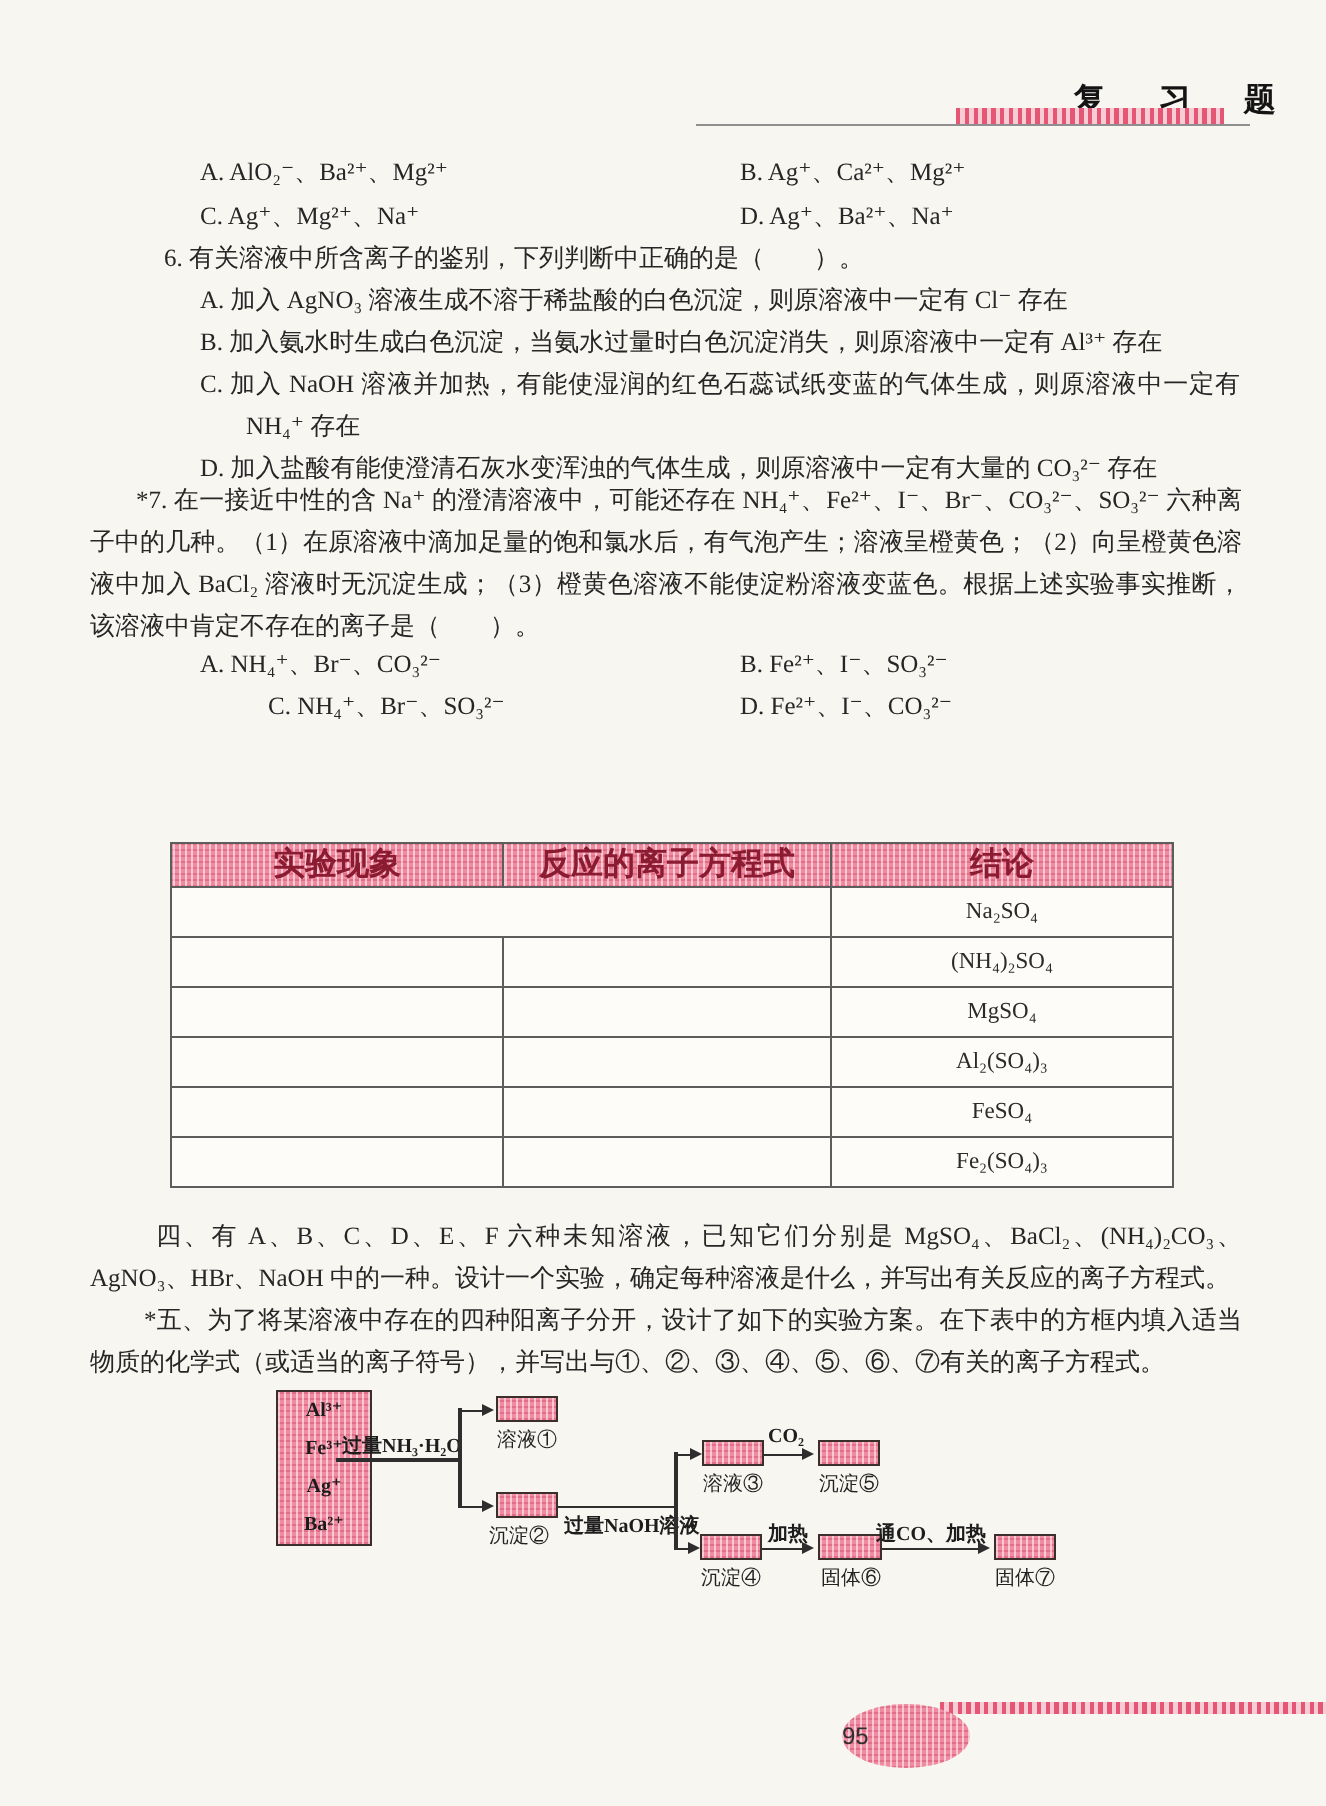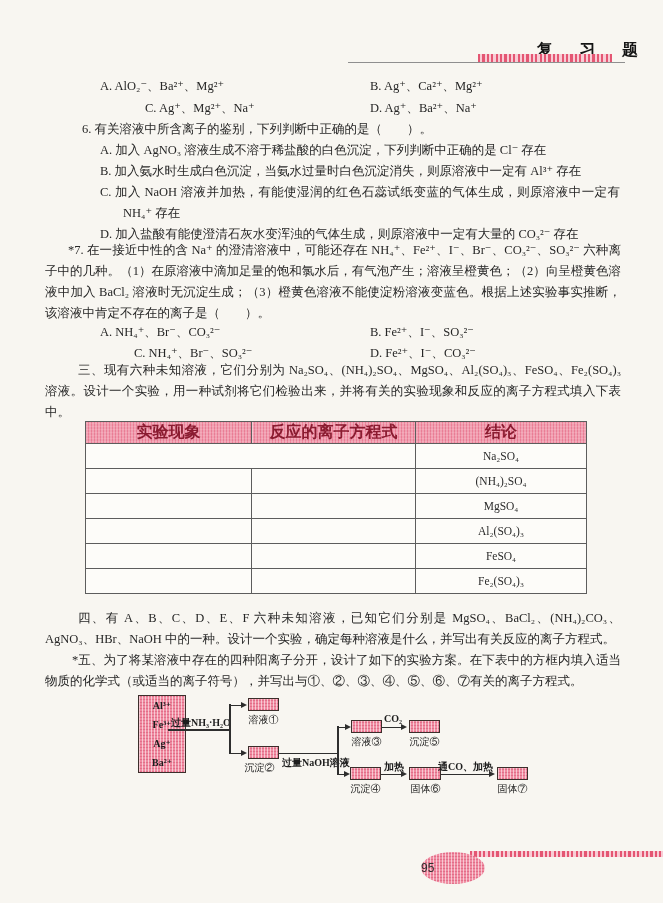--- a/index.html
+++ b/index.html
@@ -36,36 +36,35 @@
 <body>
 
 <div class="page">
 
   <div class="abs title" style="left:537px;top:40px;">复 习 题</div>
   <div class="abs rule" style="left:348px;top:62px;width:277px;"></div>
   <div class="abs stripes" style="left:478px;top:54px;width:134px;height:8px;"></div>
 
   <div class="abs txt" style="left:100px;top:76px;">A. AlO₂⁻、Ba²⁺、Mg²⁺</div>
   <div class="abs txt" style="left:370px;top:76px;">B. Ag⁺、Ca²⁺、Mg²⁺</div>
-  <div class="abs txt" style="left:100px;top:98px;margin-left:45px;">C. Ag⁺、Mg²⁺、Na⁺</div>
+  <div class="abs txt" style="left:100px;top:98px;">C. Ag⁺、Mg²⁺、Na⁺</div>
   <div class="abs txt" style="left:370px;top:98px;">D. Ag⁺、Ba²⁺、Na⁺</div>
 
   <div class="abs txt" style="left:82px;top:119px;">6. 有关溶液中所含离子的鉴别，下列判断中正确的是（　　）。</div>
-  <div class="abs txt" style="left:100px;top:140px;">A. 加入 AgNO₃ 溶液生成不溶于稀盐酸的白色沉淀，下列判断中正确的是 Cl⁻ 存在</div>
+  <div class="abs txt" style="left:100px;top:140px;">A. 加入 AgNO₃ 溶液生成不溶于稀盐酸的白色沉淀，则原溶液中一定有 Cl⁻ 存在</div>
   <div class="abs txt" style="left:100px;top:161px;">B. 加入氨水时生成白色沉淀，当氨水过量时白色沉淀消失，则原溶液中一定有 Al³⁺ 存在</div>
   <div class="abs para" style="left:123px;top:182px;width:497px;text-indent:-23px;">C. 加入 NaOH 溶液并加热，有能使湿润的红色石蕊试纸变蓝的气体生成，则原溶液中一定有 NH₄⁺ 存在</div>
   <div class="abs txt" style="left:100px;top:224px;">D. 加入盐酸有能使澄清石灰水变浑浊的气体生成，则原溶液中一定有大量的 CO₃²⁻ 存在</div>
 
   <div class="abs para" style="left:45px;top:240px;width:576px;text-indent:23px;">*7. 在一接近中性的含 Na⁺ 的澄清溶液中，可能还存在 NH₄⁺、Fe²⁺、I⁻、Br⁻、CO₃²⁻、SO₃²⁻ 六种离子中的几种。（1）在原溶液中滴加足量的饱和氯水后，有气泡产生；溶液呈橙黄色；（2）向呈橙黄色溶液中加入 BaCl₂ 溶液时无沉淀生成；（3）橙黄色溶液不能使淀粉溶液变蓝色。根据上述实验事实推断，该溶液中肯定不存在的离子是（　　）。</div>
   <div class="abs txt" style="left:100px;top:322px;">A. NH₄⁺、Br⁻、CO₃²⁻</div>
   <div class="abs txt" style="left:370px;top:322px;">B. Fe²⁺、I⁻、SO₃²⁻</div>
   <div class="abs txt" style="left:100px;top:343px;margin-left:34px;">C. NH₄⁺、Br⁻、SO₃²⁻</div>
   <div class="abs txt" style="left:370px;top:343px;">D. Fe²⁺、I⁻、CO₃²⁻</div>
 
-  <div class="abs para" style="left:45px;top:360px;width:576px;text-indent:33px;">三、现有六种未知溶液，它们分别为 Na₂SO₄、(NH₄)₂SO₄、MgSO₄、Al₂(SO₄)₃、FeSO₄、Fe₂(SO₄)₃ 溶液。设计一个实验，用一种试剂将它们检验出来，并将有关的实验现象和反应的离子方程式填入下表中。</div>
 
   <table class="rt abs" style="left:85px;top:421px;border:1.5px solid #4c4c4c;">
     <colgroup>
         <col style="width:166px">
         <col style="width:164px">
         <col style="width:171px">
       </colgroup>
     <tbody>
         <tr>
       <th class="hatch">实验现象</th>

